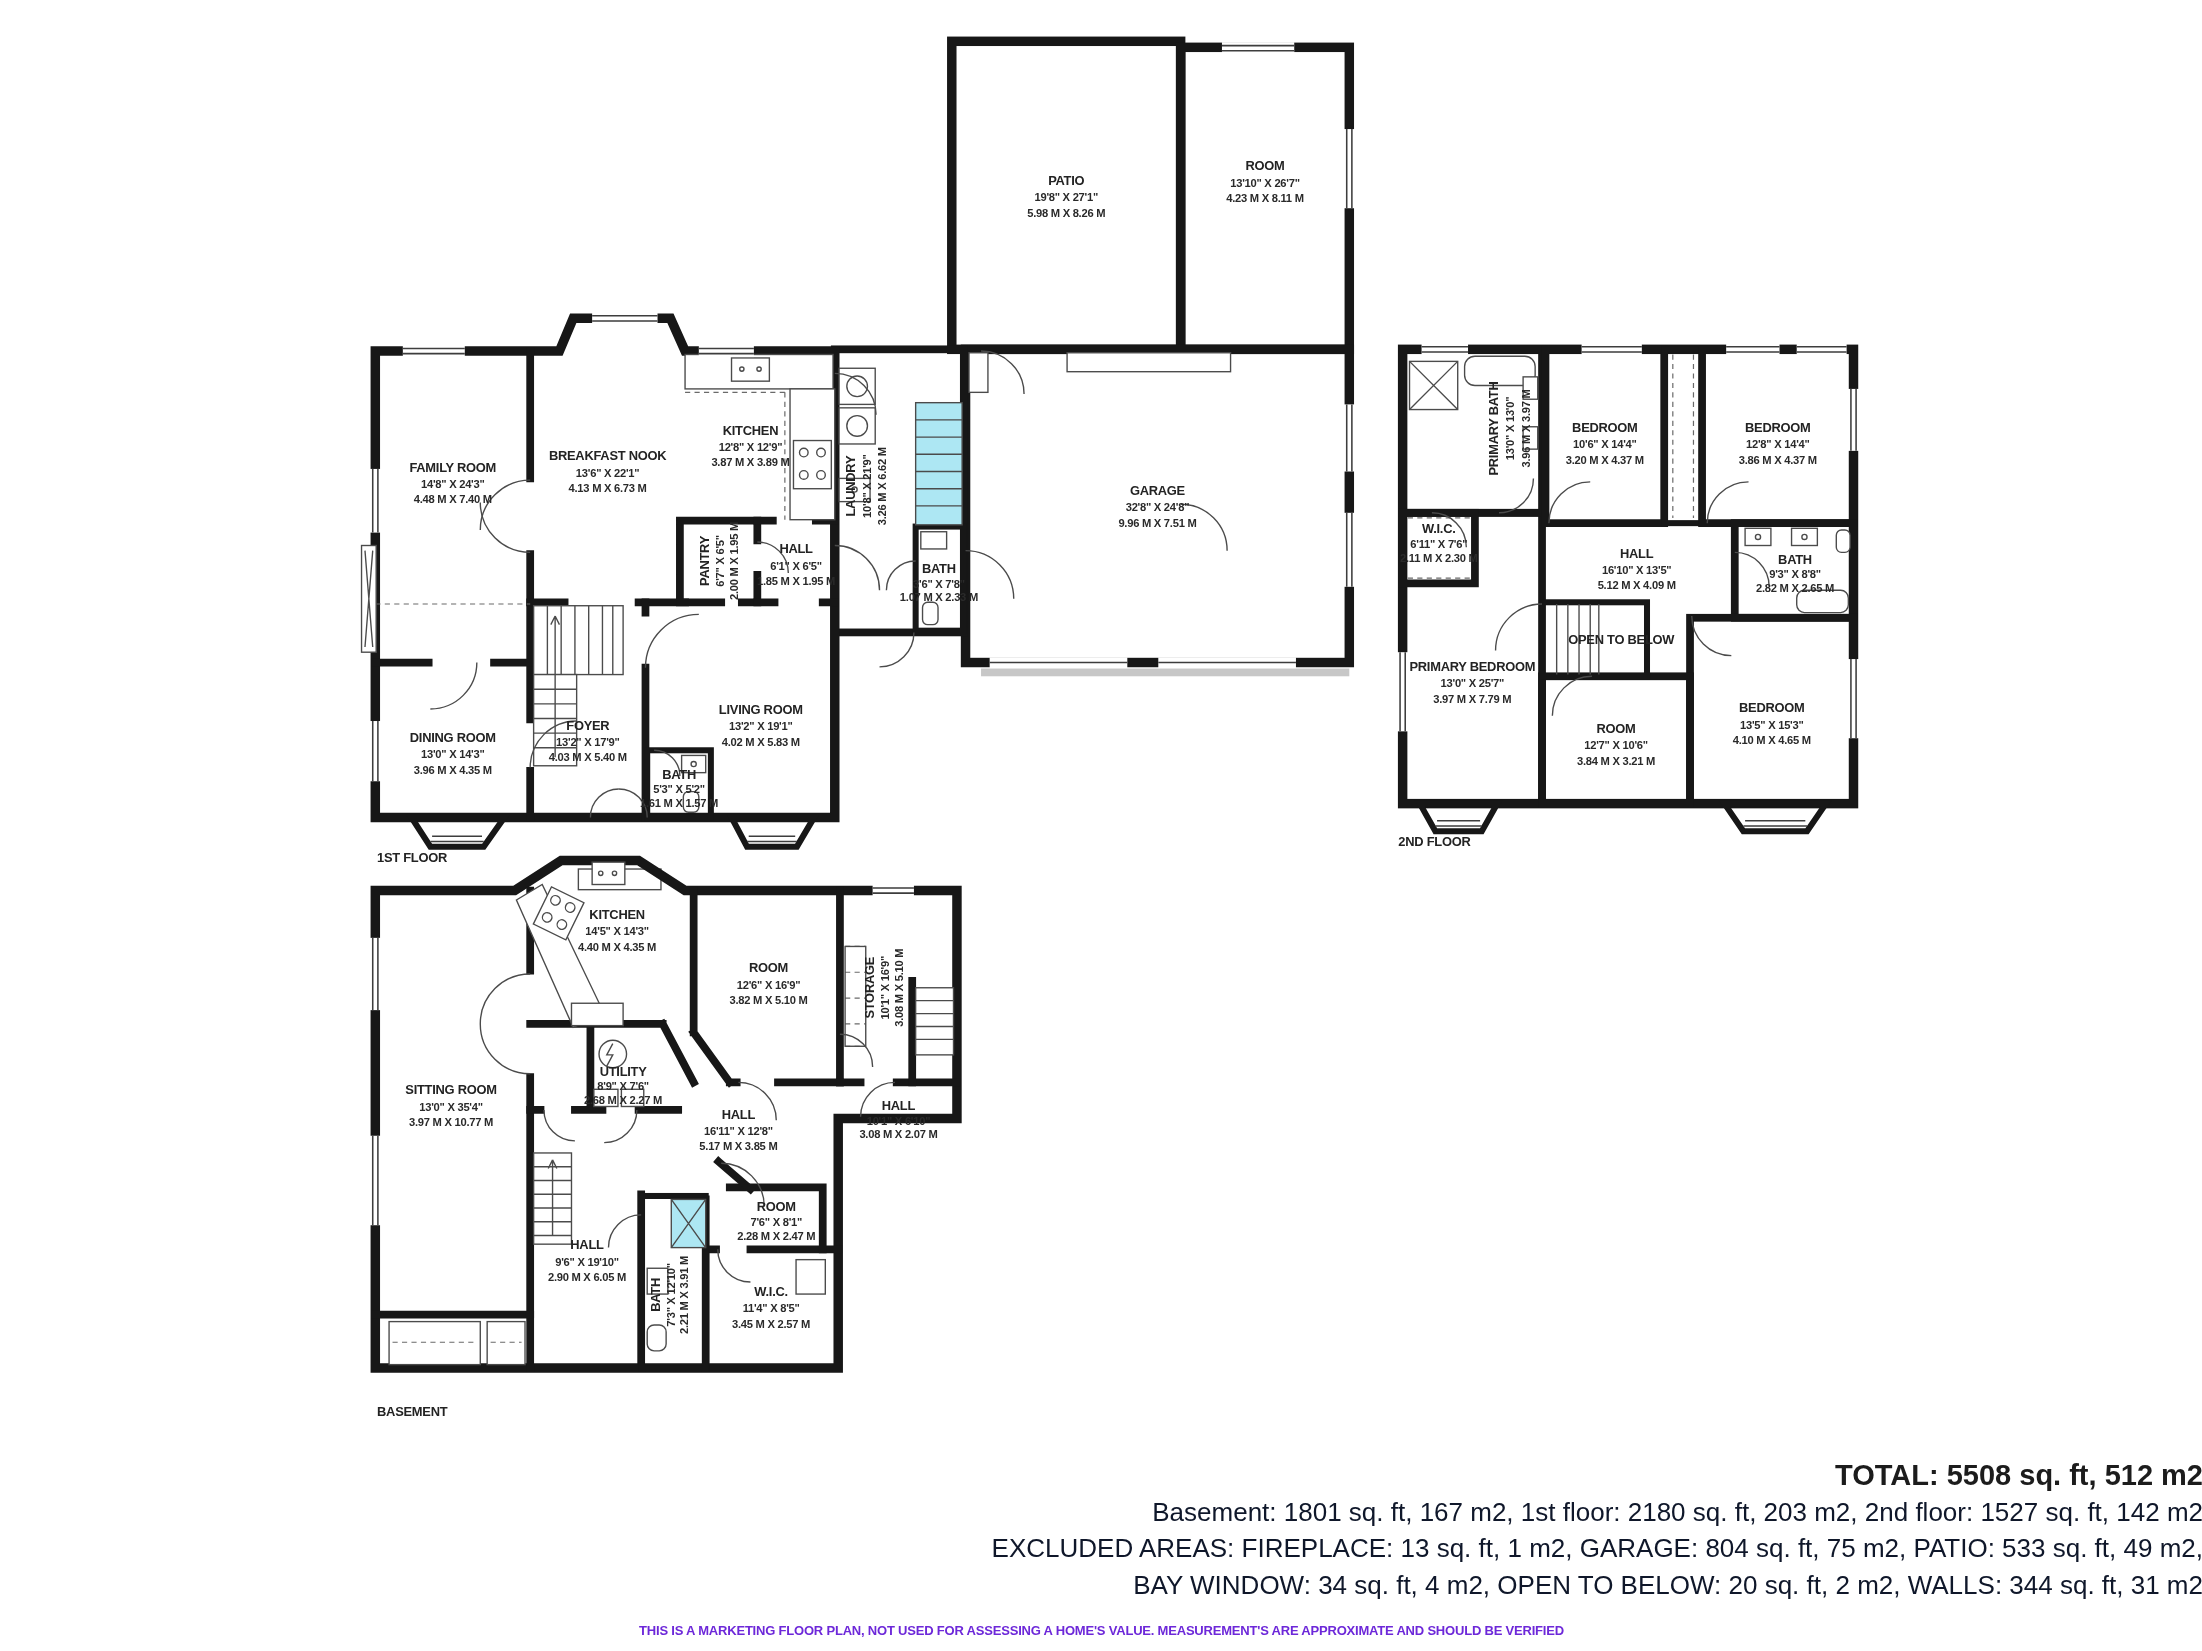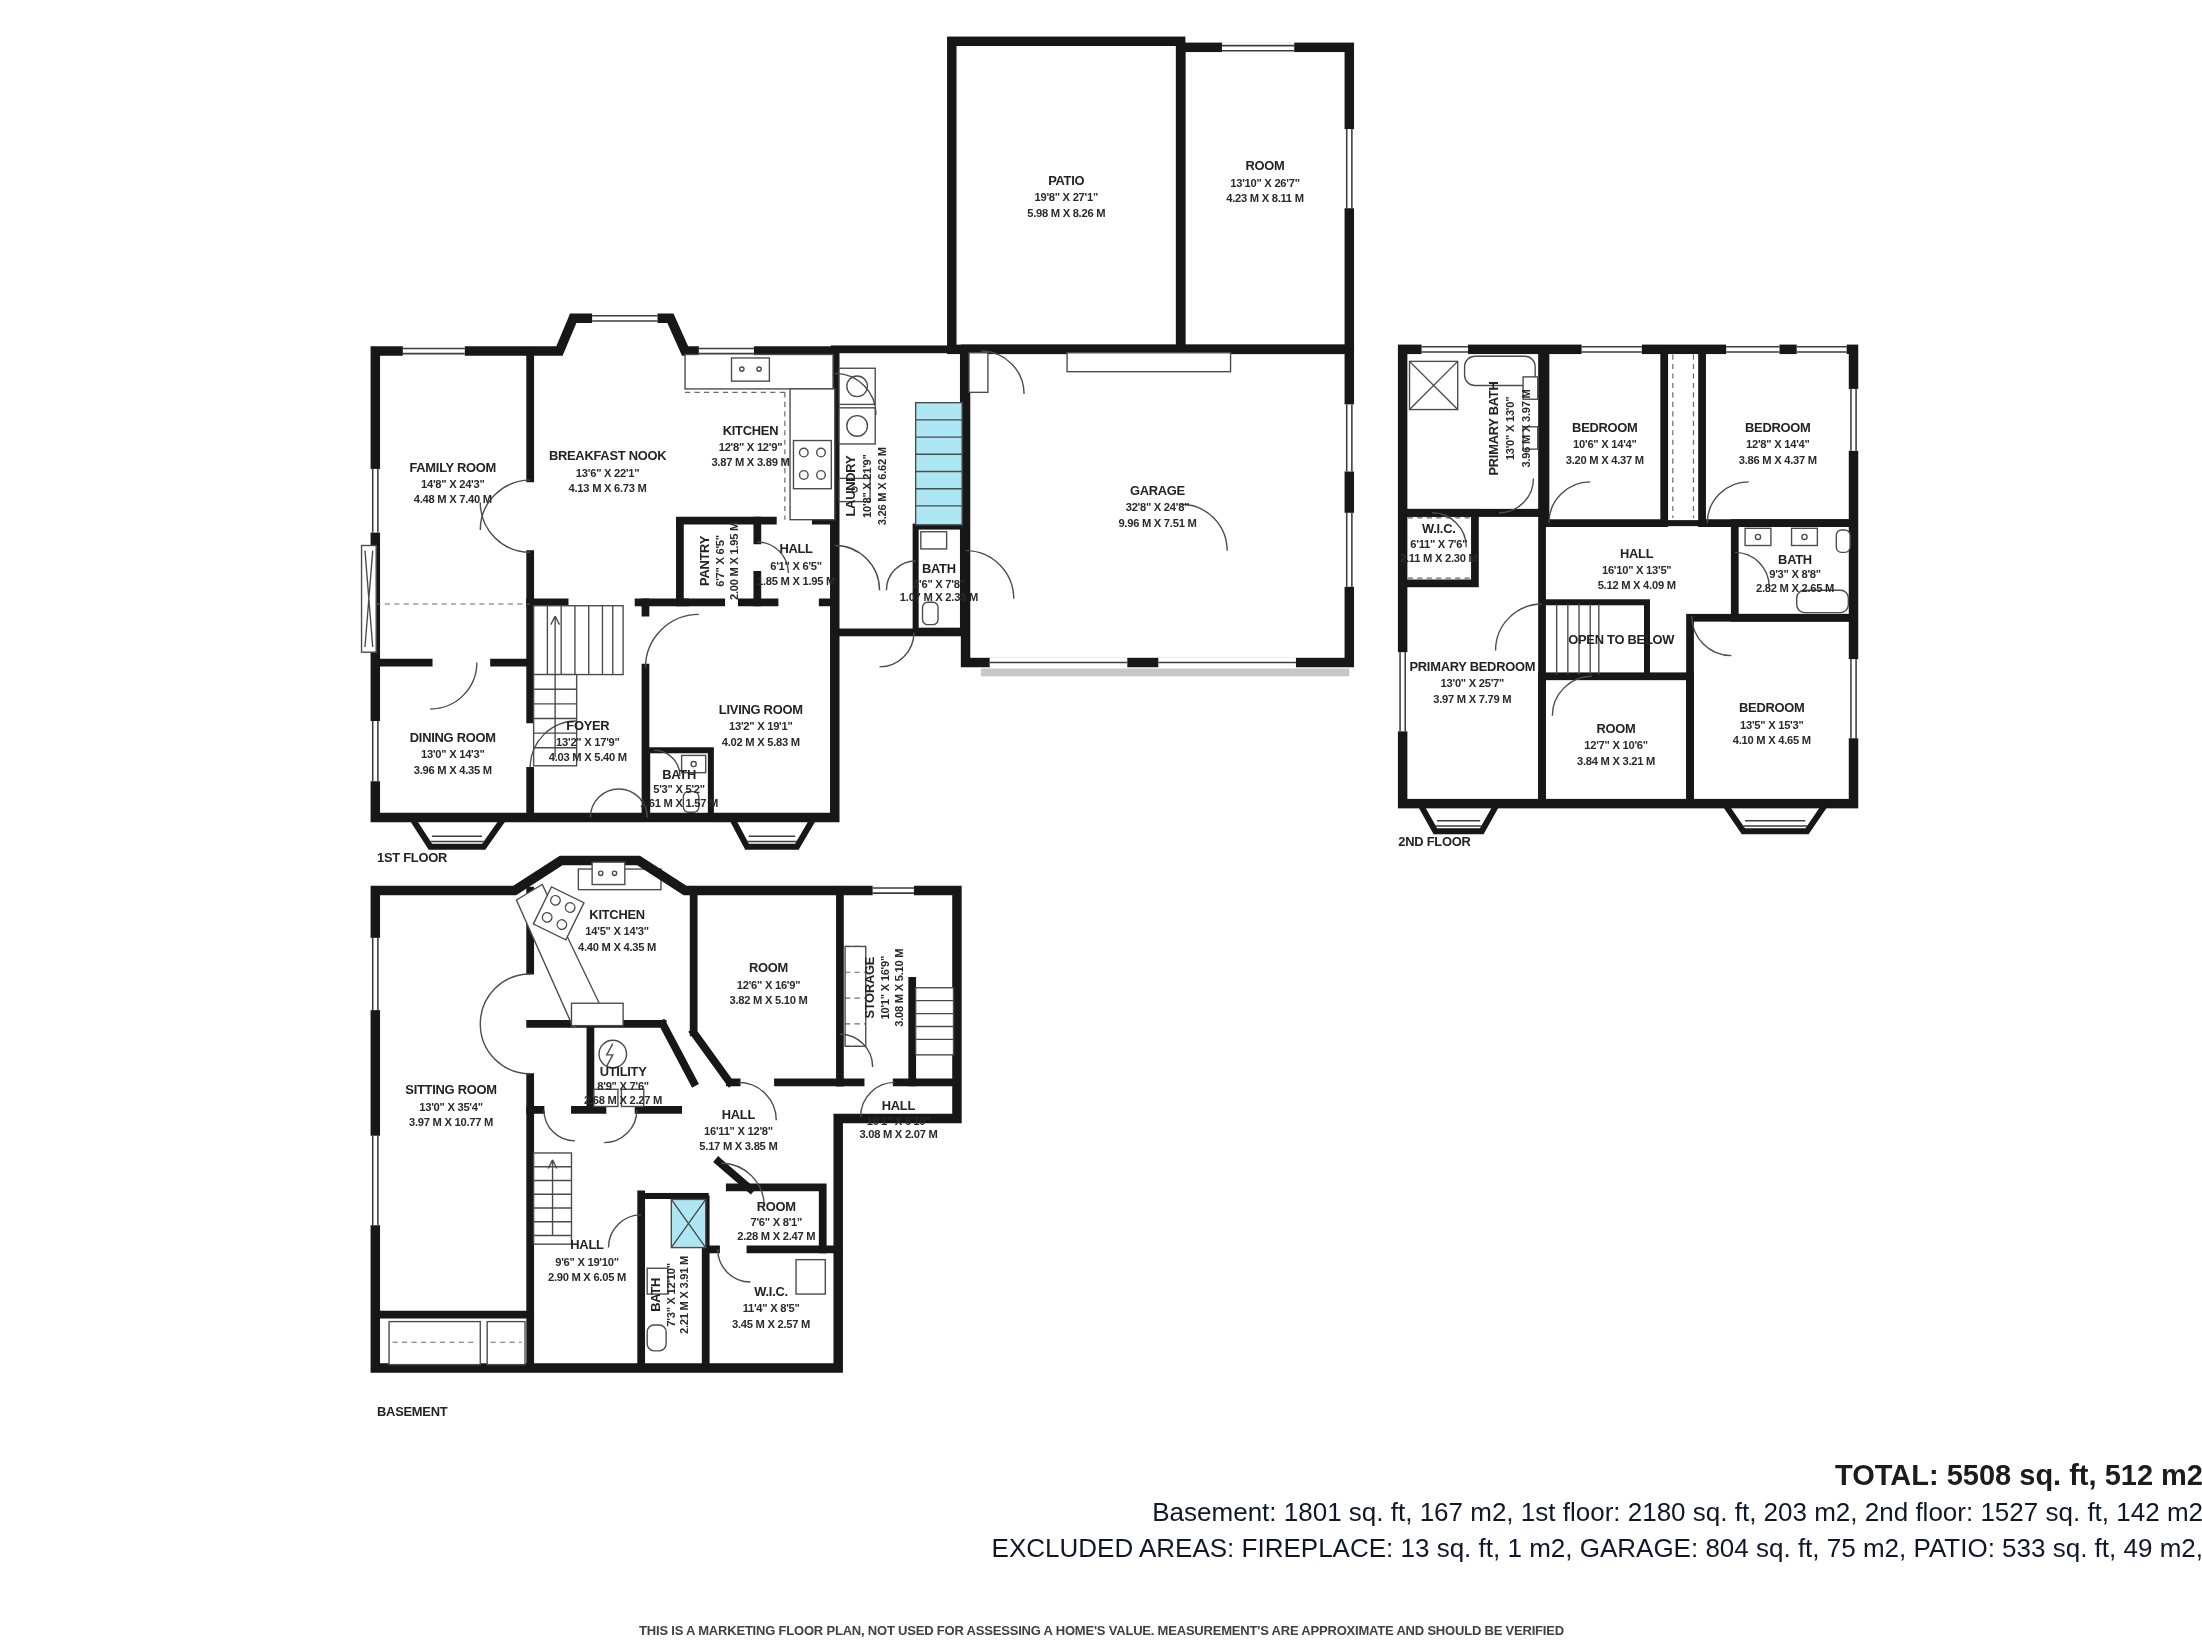--- a/index.html
+++ b/index.html
@@ -15,21 +15,21 @@
   .winGap{fill:#ffffff;stroke:none;}
   .winLn{fill:none;stroke:#3d3d3d;stroke-width:1.8;}
   .gray{fill:#c7c7c7;stroke:none;}
   text.rn{font:700 15px "Liberation Sans",sans-serif;fill:#232323;text-anchor:middle;letter-spacing:-0.3px;}
   text.rd{font:700 13px "Liberation Sans",sans-serif;fill:#2a2a2a;text-anchor:middle;letter-spacing:-0.3px;}
   text.fl{font:700 15px "Liberation Sans",sans-serif;fill:#232323;text-anchor:start;letter-spacing:-0.3px;}
   .summary{position:absolute;left:0;top:1459px;width:2203px;text-align:right;color:#333;}
   .summary .total{font:700 29px "Liberation Sans",sans-serif;color:#1c1c1c;margin:0 0 5.2px 0;}
   .summary .line{font:400 26px "Liberation Sans",sans-serif;margin:0 0 5.2px 0;color:#0f172a;}
   .disclaimer{position:absolute;left:0;top:1623px;width:2203px;text-align:center;
-              font:700 13px "Liberation Sans",sans-serif;color:#404040;letter-spacing:-0.2px;}
+              font:700 13px "Liberation Sans",sans-serif;color:#6d28d9;letter-spacing:-0.2px;}
 </style>
 </head>
 <body>
 <div class="page">
 
 <svg width="2203" height="1652" viewBox="0 0 2560 1920">
 
   <g>
 
     <rect x="1106" y="48" width="266" height="358" fill="#d6efa4" class="wallT" style="stroke:#171717"></rect>
@@ -507,17 +507,18 @@
       </g>
       <text class="fl" x="438" y="1646">BASEMENT</text>
     </g>
   </g>
 </svg>
 
 <div class="summary">
   <p class="total">TOTAL: 5508 sq. ft, 512 m2</p>
   <p class="line">Basement: 1801 sq. ft, 167 m2, 1st floor: 2180 sq. ft, 203 m2, 2nd floor: 1527 sq. ft, 142 m2</p>
   <p class="line">EXCLUDED AREAS: FIREPLACE: 13 sq. ft, 1 m2, GARAGE: 804 sq. ft, 75 m2, PATIO: 533 sq. ft, 49 m2,</p>
+  <p class="line">BAY WINDOW: 34 sq. ft, 4 m2, OPEN TO BELOW: 20 sq. ft, 2 m2, WALLS: 344 sq. ft, 31 m2</p>
 </div>
 <div class="disclaimer">THIS IS A MARKETING FLOOR PLAN, NOT USED FOR ASSESSING A HOME'S VALUE. MEASUREMENT'S ARE APPROXIMATE AND SHOULD BE VERIFIED</div>
 
 </div>
 
 
 </body></html>

